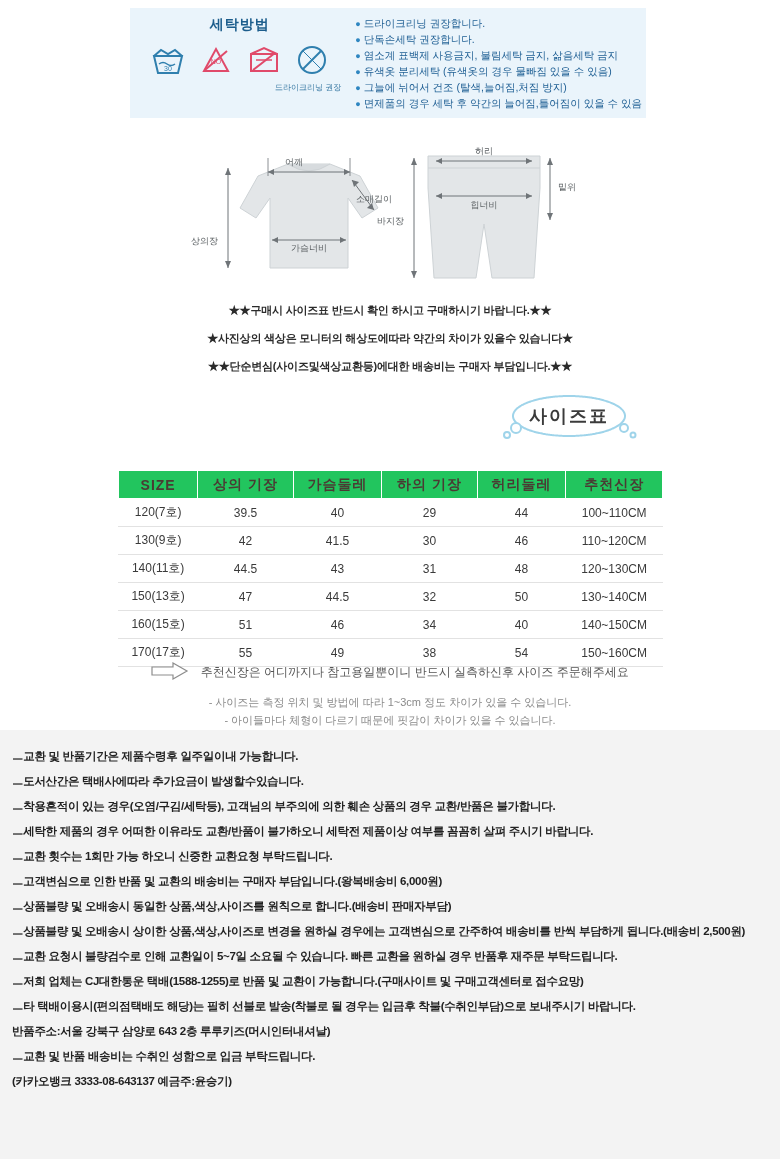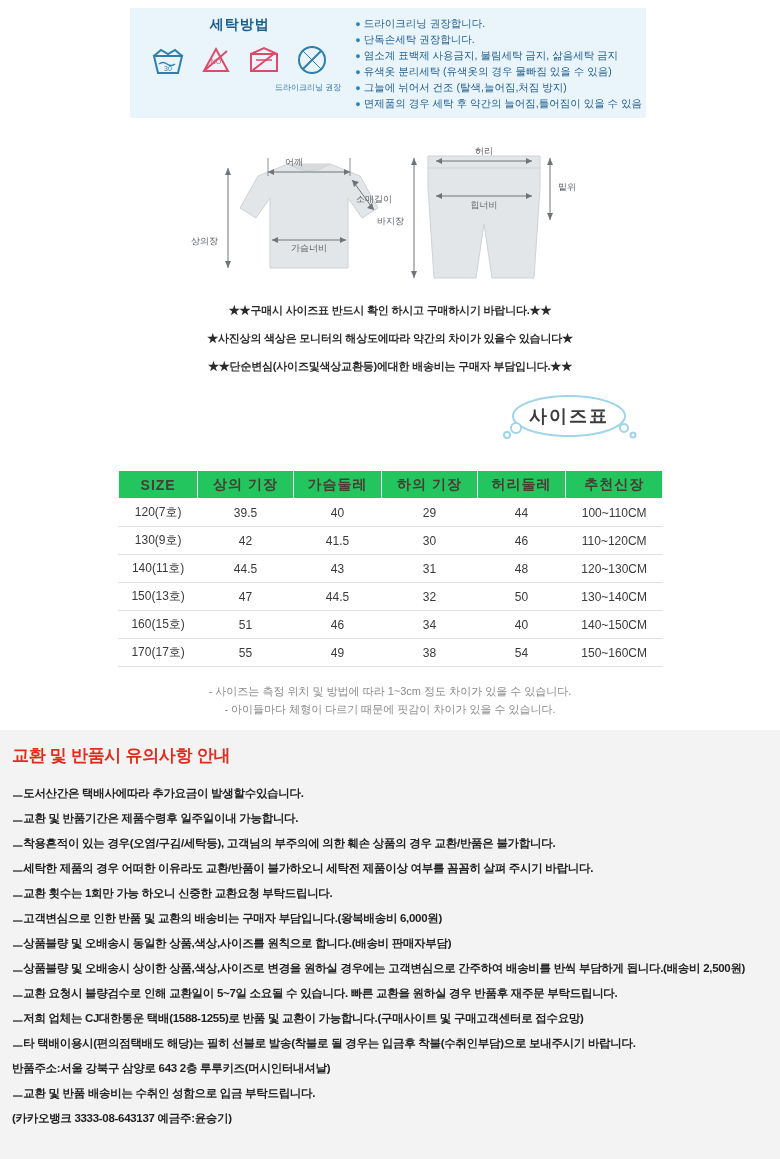--- a/index.html
+++ b/index.html
@@ -154,21 +154,21 @@
   }
   .arrow {
     display:inline-block;
     vertical-align: middle;
     margin-right: 8px;
   }
   .fn-sub {
     font-size: 11px;
     color: #8a8a8a;
     line-height: 18px;
-    margin-top: 20px;
+    margin-top: 10px;
   }
 
   
   .exchange {
     position: absolute;
     left: 0; top: 730px;
     width: 780px; height: 429px;
     background: #f3f3f3;
     padding: 14px 12px 0 12px;
   }
@@ -376,28 +376,35 @@
         <td>49</td>
         <td>38</td>
         <td>54</td>
         <td>150~160CM</td>
       </tr>
     </tbody>
   </table>
 </div>
 
 <div class="footnote">
+  <div class="fn-main">
+    <span class="arrow">
+      <svg width="38" height="18" viewBox="0 0 38 18">
+        <path d="M1 5 L22 5 L22 1 L36 9 L22 17 L22 13 L1 13 Z" fill="#ffffff" stroke="#8d8d8d" stroke-width="1.2"></path>
+      </svg>
+    </span>
+    <span>추천신장은 어디까지나 참고용일뿐이니 반드시 실측하신후 사이즈 주문해주세요</span>
+  </div>
   <div class="fn-sub">- 사이즈는 측정 위치 및 방법에 따라 1~3cm 정도 차이가 있을 수 있습니다.</div>
   <div class="fn-sub" style="margin-top:0">- 아이들마다 체형이 다르기 때문에 핏감이 차이가 있을 수 있습니다.</div>
 </div>
 
 <div class="exchange">
-  <div class="ex-title">교환 및 반품시 유의사항 안내</div>
+  <div class="ex-line">ㅡ교환 및 반품기간은 제품수령후 일주일이내 가능합니다.</div>
   <div class="ex-line">ㅡ도서산간은 택배사에따라 추가요금이 발생할수있습니다.</div>
-  <div class="ex-line">ㅡ교환 및 반품기간은 제품수령후 일주일이내 가능합니다.</div>
   <div class="ex-line">ㅡ착용흔적이 있는 경우(오염/구김/세탁등), 고객님의 부주의에 의한 훼손 상품의 경우 교환/반품은 불가합니다.</div>
   <div class="ex-line">ㅡ세탁한 제품의 경우 어떠한 이유라도 교환/반품이 불가하오니 세탁전 제품이상 여부를 꼼꼼히 살펴 주시기 바랍니다.</div>
   <div class="ex-line">ㅡ교환 횟수는 1회만 가능 하오니 신중한 교환요청 부탁드립니다.</div>
   <div class="ex-line">ㅡ고객변심으로 인한 반품 및 교환의 배송비는 구매자 부담입니다.(왕복배송비 6,000원)</div>
   <div class="ex-line">ㅡ상품불량 및 오배송시 동일한 상품,색상,사이즈를 원칙으로 합니다.(배송비 판매자부담)</div>
   <div class="ex-line">ㅡ상품불량 및 오배송시 상이한 상품,색상,사이즈로 변경을 원하실 경우에는 고객변심으로 간주하여 배송비를 반씩 부담하게 됩니다.(배송비 2,500원)</div>
   <div class="ex-line">ㅡ교환 요청시 불량검수로 인해 교환일이 5~7일 소요될 수 있습니다. 빠른 교환을 원하실 경우 반품후 재주문 부탁드립니다.</div>
   <div class="ex-line">ㅡ저희 업체는 CJ대한통운 택배(1588-1255)로 반품 및 교환이 가능합니다.(구매사이트 및 구매고객센터로 접수요망)</div>
   <div class="ex-line">ㅡ타 택배이용시(편의점택배도 해당)는 필히 선불로 발송(착불로 될 경우는 입금후 착불(수취인부담)으로 보내주시기 바랍니다.</div>
   <div class="ex-line">반품주소:서울 강북구 삼양로 643 2층 루루키즈(머시인터내셔날)</div>

